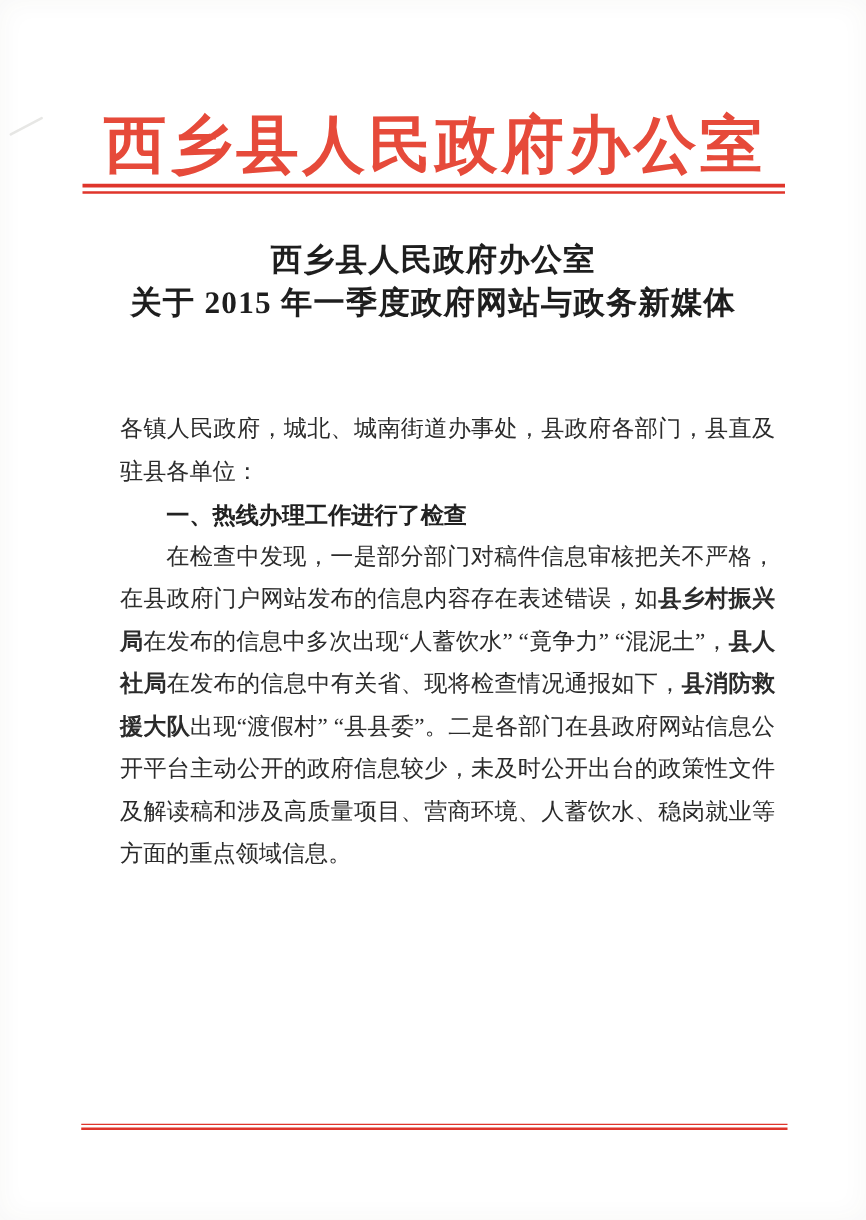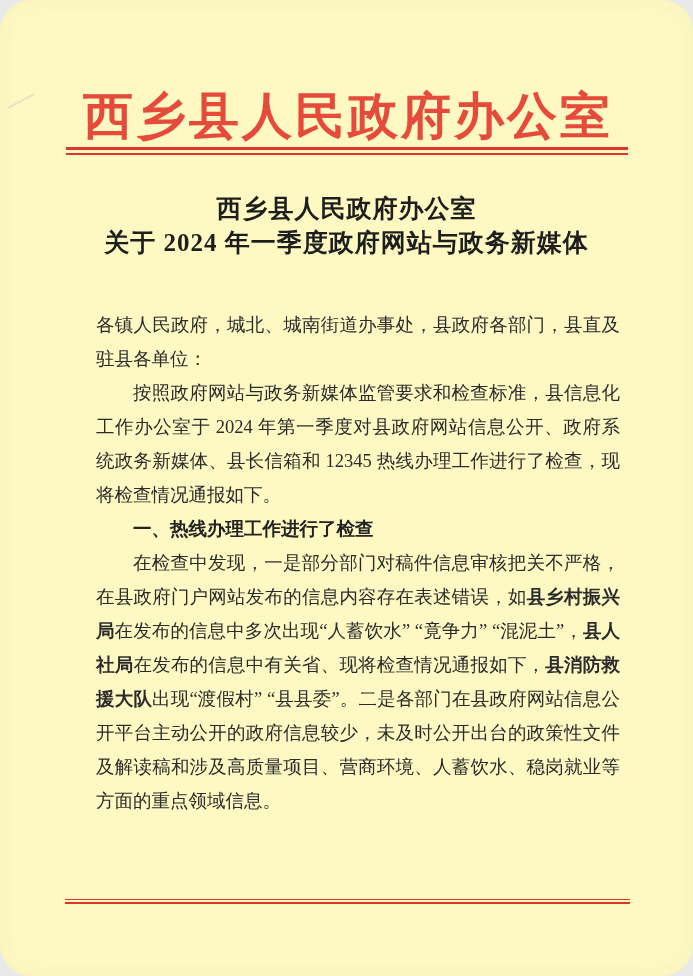--- a/index.html
+++ b/index.html
@@ -5,25 +5,24 @@
   html, body {
     margin: 0;
     padding: 0;
     background: #e9e9e9;
   }
   .page {
     position: relative;
     width: 693px;
     height: 976px;
     margin: 0 auto;
-    background: #fef9c3;
+    background: #ffffff;
     overflow: hidden;
     box-shadow: inset 0 0 22px rgba(60,60,55,0.045);
     font-family: "Liberation Serif", "DejaVu Serif", serif;
-    border-radius: 31px;
   }
   
   .scan-artifact {
     position: absolute;
     left: 6px;
     top: 100px;
     width: 30px;
     height: 2px;
     background: #c9c9c6;
     opacity: 0.45;
@@ -60,21 +59,21 @@
     width: 100%;
     text-align: center;
     font-size: 25px;
     line-height: 34px;
     font-weight: bold;
     color: var(--ink, #1e1e1e);
     letter-spacing: 1px;
   }
   .doc-body {
     position: absolute;
-    top: 308px;
+    top: 327px;
     left: 96px;
     width: 524px;
     font-size: 18.5px;
     line-height: 34px;
     text-align: justify;
     color: var(--ink-body, #2b2b2b);
   }
   .doc-body p {
     margin: 0;
     text-indent: 2em;
@@ -107,25 +106,24 @@
 <div class="page">
 
   <div class="scan-artifact"></div>
 
   <div class="masthead">西乡县人民政府办公室</div>
 
   <div class="masthead-rule"></div>
 
   <div class="doc-title">
     <div>西乡县人民政府办公室</div>
-    <div>关于 2024 年一季度政府网站与政务新媒体</div>
+    <div>关于 2015 年一季度政府网站与政务新媒体</div>
   </div>
 
   <div class="doc-body">
     <p class="no-indent">各镇人民政府，城北、城南街道办事处，县政府各部门，县直及驻县各单位：</p>
-    <p>按照政府网站与政务新媒体监管要求和检查标准，县信息化工作办公室于 2024 年第一季度对县政府网站信息公开、政府系统政务新媒体、县长信箱和 12345 热线办理工作进行了检查，现将检查情况通报如下。</p>
     <p class="heading">一、热线办理工作进行了检查</p>
     <p><span>在检查中发现，一是部分部门对稿件信息审核把关不严格，在县政府门户网站发布的信息内容存在表述错误，如</span><span class="em">县乡村振兴局</span><span>在发布的信息中多次出现“人蓄饮水” “竟争力” “混泥土”，</span><span class="em">县人社局</span><span>在发布的信息中有关省、现将检查情况通报如下，</span><span class="em">县消防救援大队</span><span>出现“渡假村” “县县委”。二是各部门在县政府网站信息公开平台主动公开的政府信息较少，未及时公开出台的政策性文件及解读稿和涉及高质量项目、营商环境、人蓄饮水、稳岗就业等方面的重点领域信息。</span></p>
   </div>
 
   <div class="footer-rule"></div>
 
 </div>
 
 </body></html>

